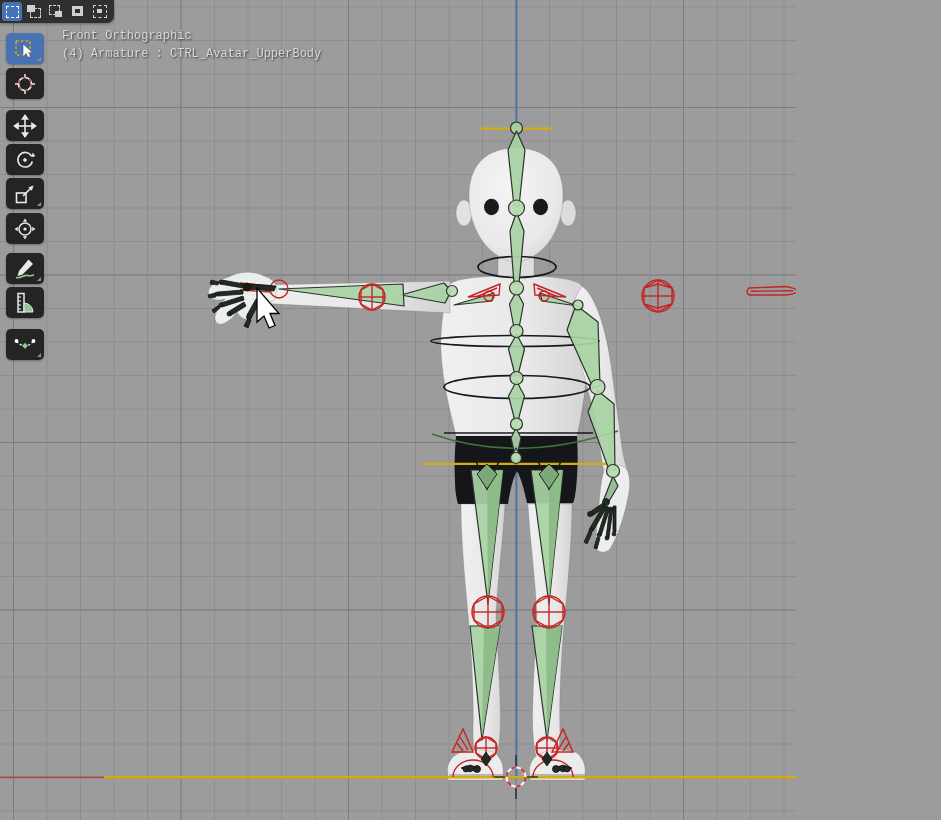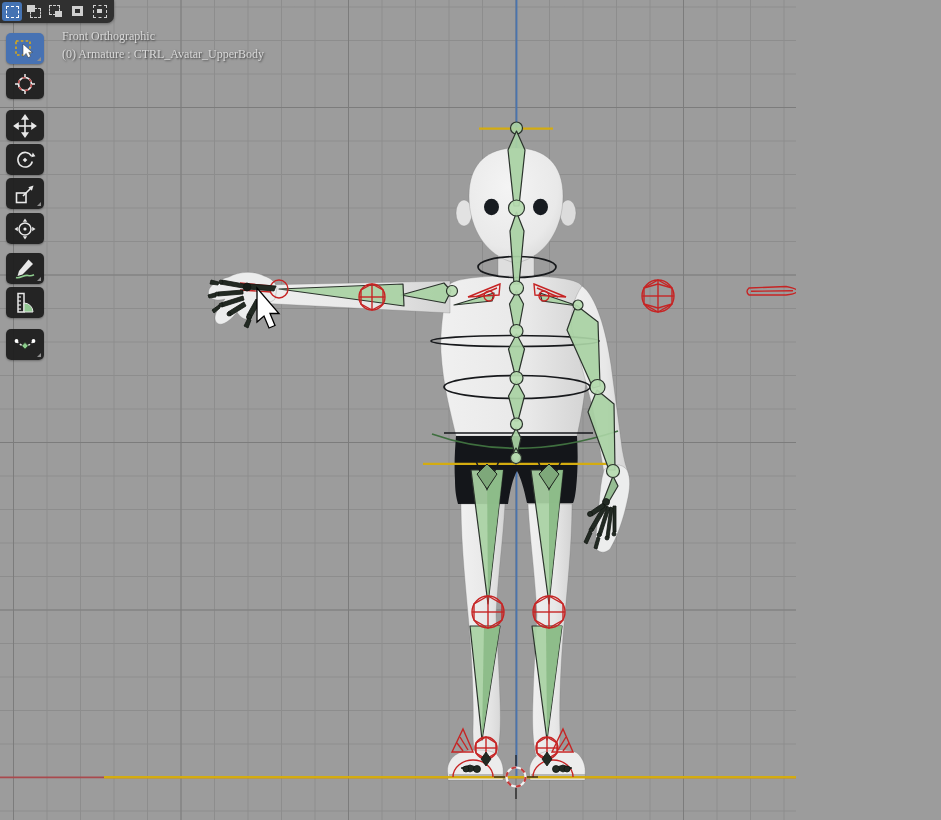--- a/index.html
+++ b/index.html
@@ -1,17 +1,17 @@
 <!DOCTYPE html>
 <html><head>
 <meta charset="utf-8">
 <style>
   html,body{margin:0;padding:0;background:#9c9c9c;}
   #stage{position:relative;width:796px;height:820px;overflow:hidden;
-         font-family:Liberation Serif, serif;}
+         font-family:Liberation Mono, monospace;}
   #scene{position:absolute;left:0;top:0;}
 
   
   .vp-header{position:absolute;left:62px;top:27px;z-index:5;
     color:#d9d9d9;font-size:12px;line-height:18px;
     text-shadow:1px 1px 2px rgba(0,0,0,.65);white-space:nowrap;}
 
   
   .mode-bar{position:absolute;left:0;top:0;z-index:6;height:23px;
     background:#303030;border-radius:0 0 7px 0;display:flex;align-items:center;
@@ -276,21 +276,21 @@
     <line x1="526.5" y1="777" x2="538" y2="777" stroke="#1a1a1a" stroke-width="1.2"></line>
     <circle cx="516" cy="777" r="9.5" fill="none" stroke="#f2f2f2" stroke-width="2.2"></circle>
     <circle cx="516" cy="777" r="9.5" fill="none" stroke="#c33b3b" stroke-width="2.2" stroke-dasharray="4.97,4.97"></circle>
   </g>
 
   <path fill="#ffffff" stroke="#000000" stroke-width="1.3" d="M257,288 L257,322 L264,316 L269,328 L275,325.5 L270,313.5 L279,313.5 Z"></path>
 </svg>
 
 <div class="vp-header">
   <div>Front Orthographic</div>
-  <div>(0) Armature : CTRL_Avatar_UpperBody</div>
+  <div>(4) Armature : CTRL_Avatar_UpperBody</div>
 </div>
 
 <div class="mode-bar">
   <div class="mode-btn active">
     <span class="mb-dash" style="border-color:#fff"></span>
   </div>
   <div class="mode-btn">
     <span class="mb-wrap">
       <span class="mb-solid" style="left:0;top:0;width:8px;height:7px"></span>
       <span class="mb-dash2" style="left:3px;top:3px;width:9px;height:8px"></span>

